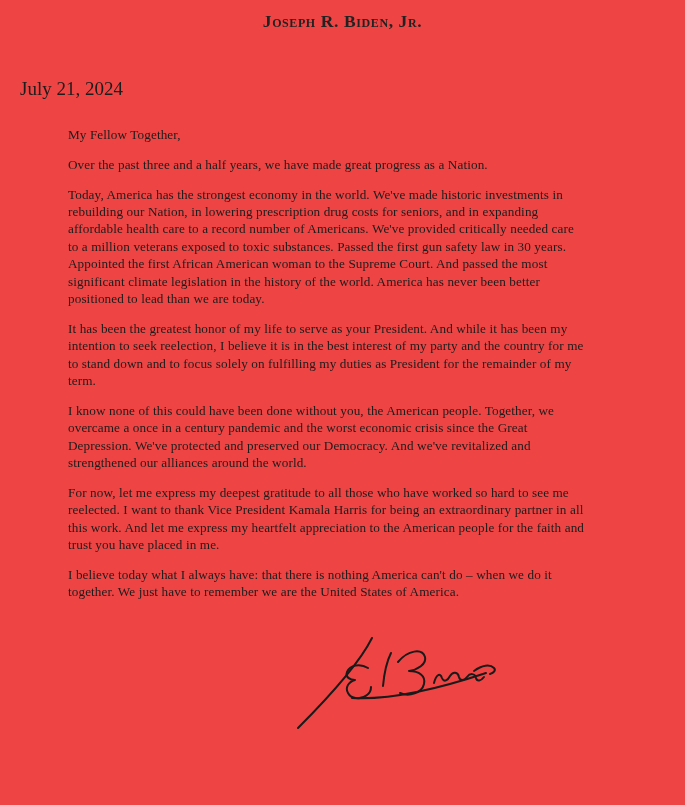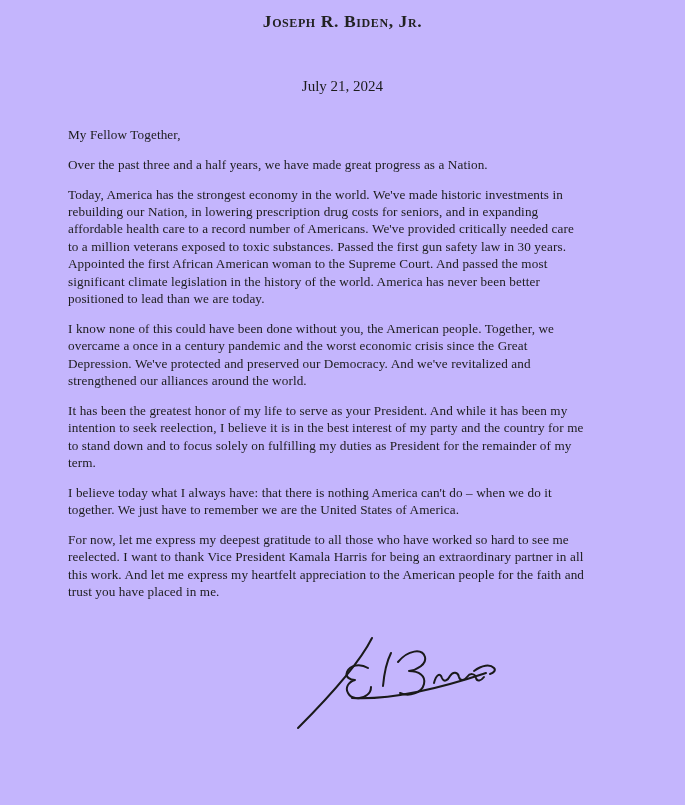--- a/index.html
+++ b/index.html
@@ -4,21 +4,21 @@
 <style>
   html, body {
     margin: 0;
     padding: 0;
     background: #ffffff;
   }
   .page {
     position: relative;
     width: 685px;
     height: 805px;
-    background: #c4b5fd;
+    background: #ef4444;
     overflow: hidden;
     font-family: "Liberation Serif", "DejaVu Serif", serif;
     color: #1c1c1c;
   }
   .letterhead {
     position: absolute;
     top: 11px;
     left: 0;
     right: 0;
     text-align: center;
@@ -26,22 +26,22 @@
     font-weight: 600;
     font-size: 17.5px;
     letter-spacing: 0.6px;
     color: #222;
   }
   .date {
     position: absolute;
     top: 78px;
     left: 0;
     right: 0;
-    text-align: center;
-    font-size: 15px;
+    font-size: 19px;
+    padding-left: 20px;
   }
   .letter-body {
     position: absolute;
     left: 68px;
     top: 126px;
     width: 580px;
   }
   .letter-body p {
     margin: 0 0 12.4px 0;
     font-size: 13.2px;
@@ -81,34 +81,34 @@
   <div class="letter-body">
     <p>My Fellow Together,</p>
     <p>Over the past three and a half years, we have made great progress as a Nation.</p>
     <p>Today, America has the strongest economy in the world. We've made historic investments in
 rebuilding our Nation, in lowering prescription drug costs for seniors, and in expanding
 affordable health care to a record number of Americans. We've provided critically needed care
 to a million veterans exposed to toxic substances. Passed the first gun safety law in 30 years.
 Appointed the first African American woman to the Supreme Court. And passed the most
 significant climate legislation in the history of the world. America has never been better
 positioned to lead than we are today.</p>
+    <p>It has been the greatest honor of my life to serve as your President. And while it has been my
+intention to seek reelection, I believe it is in the best interest of my party and the country for me
+to stand down and to focus solely on fulfilling my duties as President for the remainder of my
+term.</p>
     <p>I know none of this could have been done without you, the American people. Together, we
 overcame a once in a century pandemic and the worst economic crisis since the Great
 Depression. We've protected and preserved our Democracy. And we've revitalized and
 strengthened our alliances around the world.</p>
-    <p>It has been the greatest honor of my life to serve as your President. And while it has been my
-intention to seek reelection, I believe it is in the best interest of my party and the country for me
-to stand down and to focus solely on fulfilling my duties as President for the remainder of my
-term.</p>
-    <p>I believe today what I always have: that there is nothing America can't do – when we do it
-together. We just have to remember we are the United States of America.</p>
     <p>For now, let me express my deepest gratitude to all those who have worked so hard to see me
 reelected. I want to thank Vice President Kamala Harris for being an extraordinary partner in all
 this work. And let me express my heartfelt appreciation to the American people for the faith and
 trust you have placed in me.</p>
+    <p>I believe today what I always have: that there is nothing America can't do – when we do it
+together. We just have to remember we are the United States of America.</p>
   </div>
 
   <div class="signature-block">
     <svg viewBox="0 0 235 112" xmlns="http://www.w3.org/2000/svg" aria-hidden="true">
 
       <path class="sig-stroke" d="M84,4 C72,28 42,62 10,94"></path>
 
       <path class="sig-stroke" d="M80,34 c-8,-5 -18,-3 -21,4 c-2,5 3,8 8,8 c-7,2 -10,8 -7,13 c3,6 13,7 19,2 c3,-2 4,-5 4,-8"></path>
 
       <path class="sig-stroke" d="M103,19 c-4,8 -7,22 -8,33"></path>

